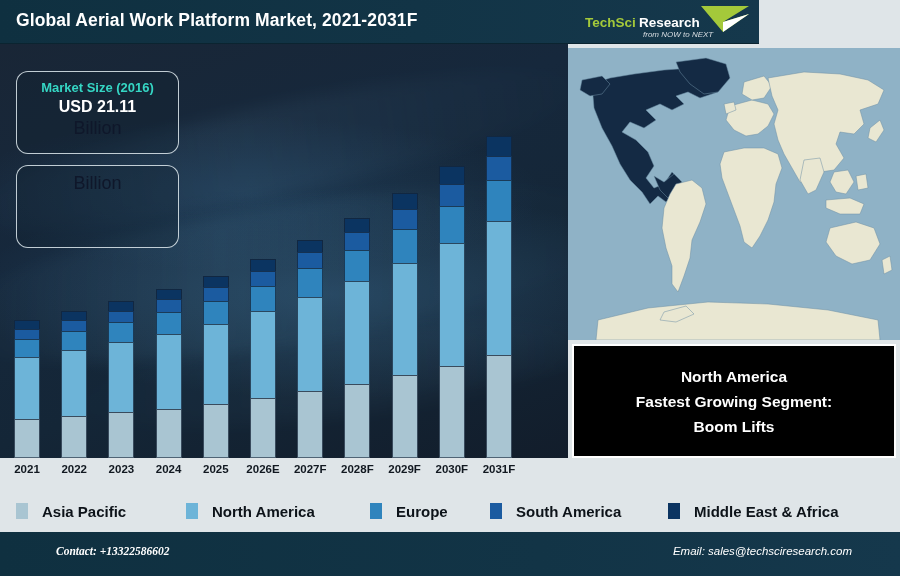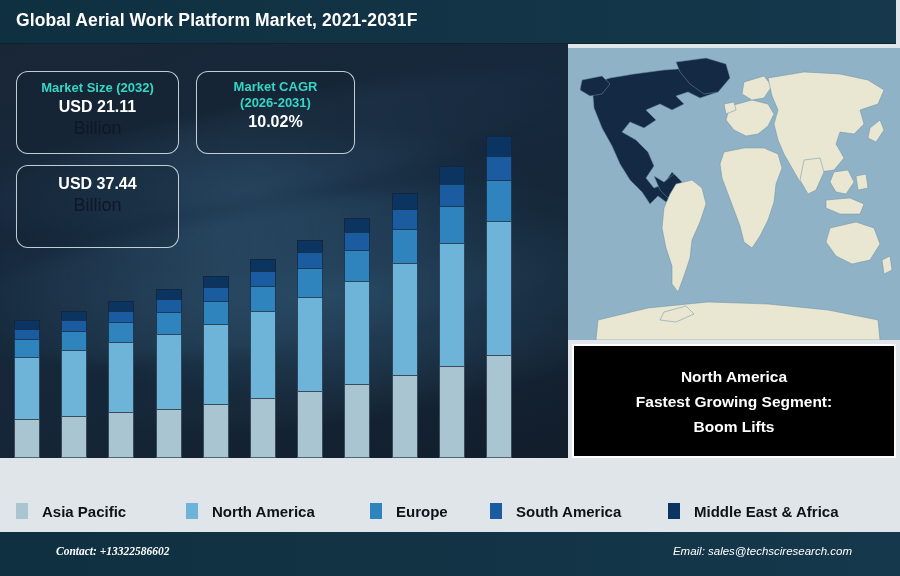--- a/index.html
+++ b/index.html
@@ -7,21 +7,21 @@
   body {
     font-family:"Liberation Sans", sans-serif;
     background:#dfe5e8;
     position:relative;
     overflow:hidden;
   }
   #page { position:absolute; inset:0; width:900px; height:576px; }
 
   
   .header {
-    position:absolute; left:0; top:0; width:896px; height:44px;
+    position:absolute; left:0; top:0; width:759px; height:44px;
     background:linear-gradient(90deg,#0f3040 0%, #123446 55%, #15384c 100%);
     border-bottom:1px solid #0b2430;
   }
   .header-title {
     position:absolute; left:16px; top:10px;
     font-size:17.5px; font-weight:bold; color:#ffffff;
     letter-spacing:.1px; white-space:nowrap;
   }
   .logo { position:absolute; right:6px; top:2px; width:180px; height:40px; }
   .logo svg { display:block; }
@@ -113,20 +113,29 @@
   .footer-left  { position:absolute; left:56px;  top:13px; font-size:11.5px; font-style:italic; font-weight:bold; color:#ffffff;font-family:Liberation Serif, serif; }
   .footer-right { position:absolute; right:48px; top:13px; font-size:11.5px; font-style:italic; font-weight:normal; color:#ffffff; }
 </style>
 </head>
 <body>
 
 <div id="page">
 
   <div class="header">
     <div class="header-title">Global Aerial Work Platform Market, 2021-2031F</div>
+    <div class="logo">
+      <svg viewBox="0 0 180 40">
+        <polygon points="128,4 176,4 150,20 176,12 150,30" fill="#a4c93a"></polygon>
+        <polygon points="150,20 176,12 150,30" fill="#ffffff"></polygon>
+        <text x="12" y="25" font-family="Liberation Sans, sans-serif" font-size="13.5" font-weight="bold" fill="#a4c93a">TechSci</text>
+        <text x="66" y="25" font-family="Liberation Sans, sans-serif" font-size="13.5" font-weight="bold" fill="#ffffff">Research</text>
+        <text x="70" y="35" font-family="Liberation Sans, sans-serif" font-size="8" font-style="italic" fill="#d8dde2">from NOW to NEXT</text>
+      </svg>
+    </div>
   </div>
 
   <div class="chart-panel">
     <div class="swoosh sw1"></div>
     <div class="swoosh sw2"></div>
     <div class="swoosh sw3"></div>
   </div>
 
   <div class="plot" id="plot">
       <div class="bar-group" style="left: 14px;">
@@ -202,34 +211,41 @@
       <div class="bar-group" style="left: 486px;">
         <div class="seg" style="height: 19.695px; background: rgb(11, 52, 97);"></div>
         <div class="seg" style="height: 24.0812px; background: rgb(27, 91, 160);"></div>
         <div class="seg" style="height: 41.2821px; background: rgb(47, 132, 189);"></div>
         <div class="seg" style="height: 134.167px; background: rgb(109, 180, 216);"></div>
         <div class="seg" style="height: 102.775px; background: rgb(169, 197, 210);"></div>
       </div>
     </div>
 
   <div class="stat-box" id="stat-0">
-    <div class="stat-title">Market Size (2032)</div>
+    <div class="stat-title">Market Size (2016)</div>
     <div class="stat-value">USD 21.11</div>
     <div class="stat-unit">Billion</div>
   </div>
-  <div class="stat-box" id="stat-1">
-    <div class="stat-title two-line">Market CAGR</div>
-    <div class="stat-title two-line">(2026-2031)</div>
-    <div class="stat-value">10.02%</div>
-  </div>
   <div class="stat-box" id="stat-2">
-    <div class="stat-value">USD 37.44</div>
     <div class="stat-unit">Billion</div>
   </div>
 
+  <div class="axis" id="axis">
+      <div class="axis-label" style="left: 1px;">2021</div>
+      <div class="axis-label" style="left: 48.2px;">2022</div>
+      <div class="axis-label" style="left: 95.4px;">2023</div>
+      <div class="axis-label" style="left: 142.6px;">2024</div>
+      <div class="axis-label" style="left: 189.8px;">2025</div>
+      <div class="axis-label" style="left: 237px;">2026E</div>
+      <div class="axis-label" style="left: 284.2px;">2027F</div>
+      <div class="axis-label" style="left: 331.4px;">2028F</div>
+      <div class="axis-label" style="left: 378.6px;">2029F</div>
+      <div class="axis-label" style="left: 425.8px;">2030F</div>
+      <div class="axis-label" style="left: 473px;">2031F</div>
+    </div>
 
   <div class="map-panel">
     <svg viewBox="0 0 332 292" preserveAspectRatio="none">
       <rect x="0" y="0" width="332" height="292" fill="#8fb2c6"></rect>
       <g stroke="#6d8fa4" stroke-width="0.5">
 
         <path fill="#142a44" d="M24,36 L42,30 L66,26 L96,22 L124,20 L150,24 L158,34 L150,44 L132,50 L120,44 L108,48 L116,56 L104,62 L92,56 L78,62 L88,72 L76,80 L62,74 L54,84 L68,92 L80,104 L86,118 L78,130 L86,140 L96,136 L104,124 L112,132 L108,146 L98,154 L90,148 L82,156 L74,144 L62,132 L52,116 L44,98 L34,80 L26,60 Z"></path>
         <path fill="#142a44" d="M108,14 L138,10 L158,16 L162,30 L150,44 L136,46 L122,36 L112,24 Z"></path>
         <path fill="#142a44" d="M14,32 L34,28 L42,36 L34,46 L22,48 L12,42 Z"></path>
         <path fill="#142a44" d="M86,128 L96,134 L106,126 L114,134 L110,144 L100,150 L92,142 Z"></path>

